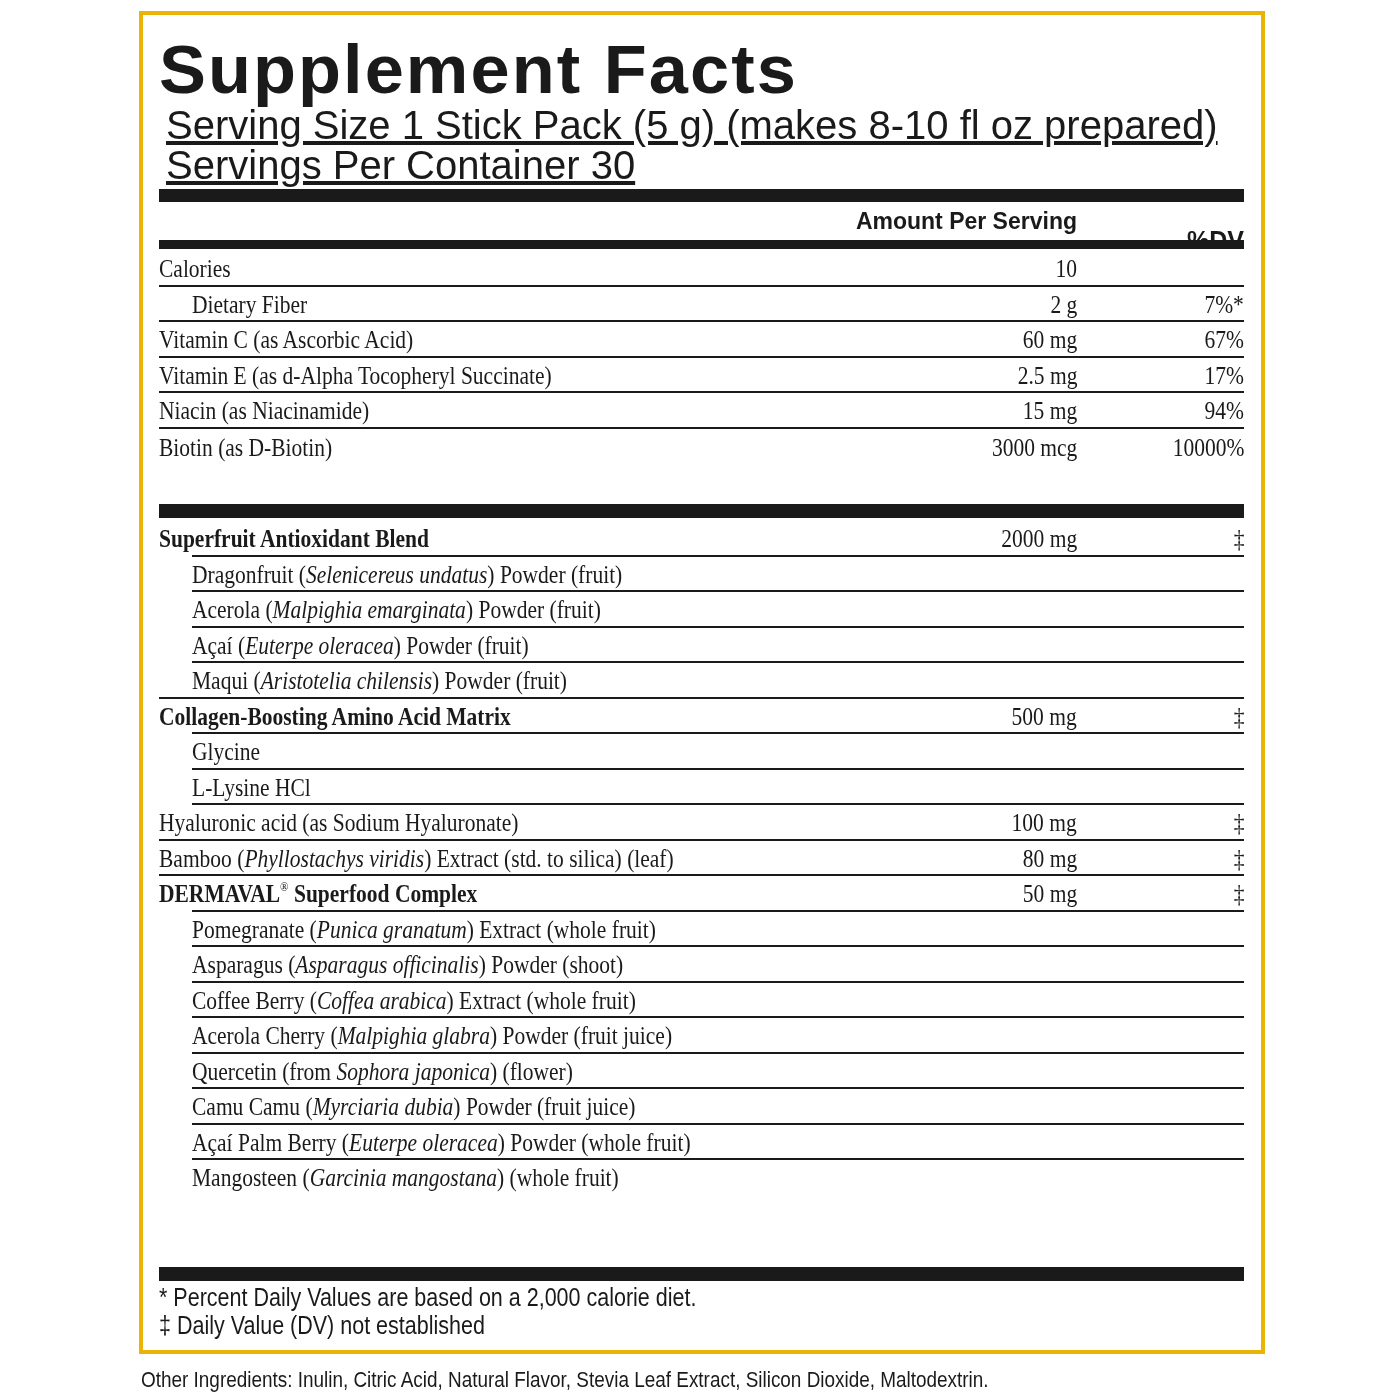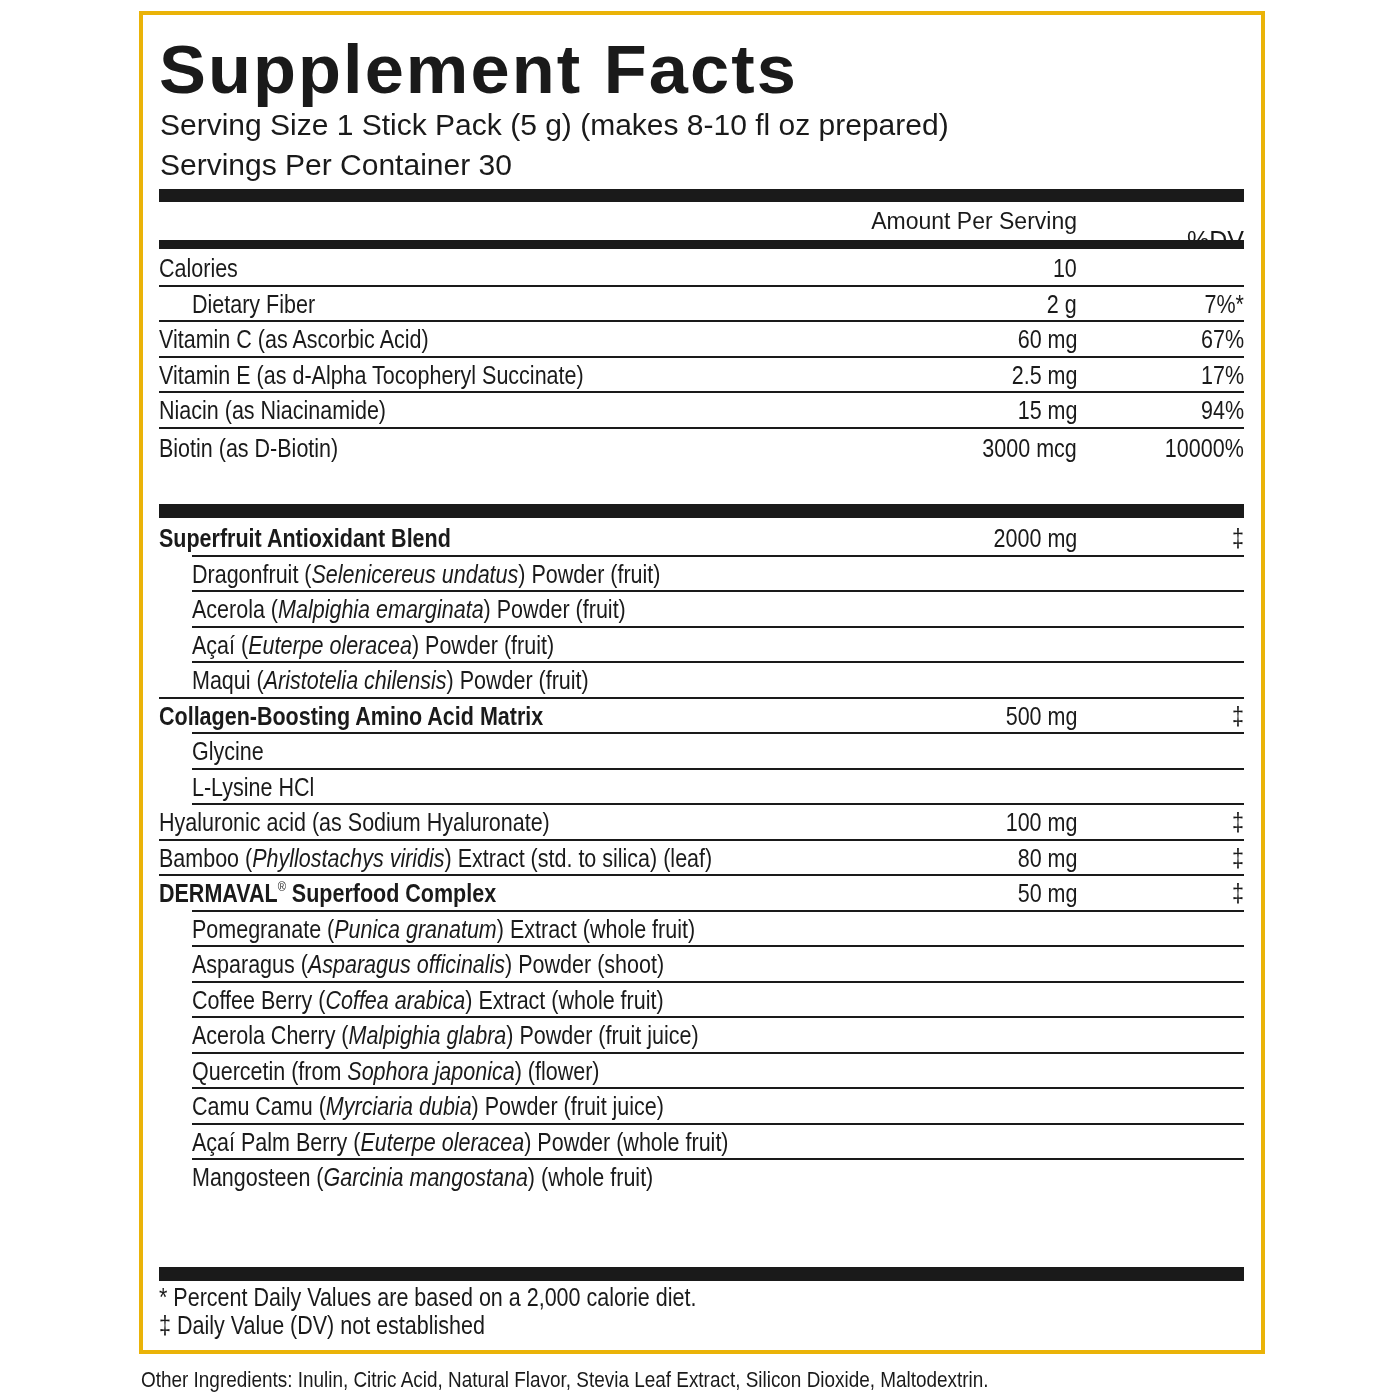--- a/index.html
+++ b/index.html
@@ -8,34 +8,34 @@
     position: absolute; left: 139px; top: 11px; width: 1118px; height: 1335px;
     border: 4px solid #eab308; background: #fff;
   }
   .inner { position: absolute; left: 16px; right: 17px; top: 0; }
   .title {
     font-family: "Liberation Sans", sans-serif; font-weight: bold;
     font-size: 69px; letter-spacing: 2px; line-height: 1; position: absolute; top: 20px; left: 0;
     transform: scaleX(1.02); transform-origin: left;
   }
   .serving {
-    font-family: "Liberation Sans", sans-serif; font-size: 30px; line-height: 40px;
-    position: absolute; left: 1px; top: 90px; white-space: nowrap;
+    font-family: "Liberation Sans", sans-serif; font-size: 40px; line-height: 40px;
+    position: absolute; left: 7px; top: 90px; white-space: nowrap; text-decoration: underline;
   }
   .bar { position: absolute; left: 0; right: 0; background: #1a1a1a; }
   .hdr {
     position: absolute; left: 0; right: 0; top: 193px; height: 36px;
-    font-family: "Liberation Sans", sans-serif; font-weight: normal; font-size: 23px;
+    font-family: "Liberation Sans", sans-serif; font-weight: bold; font-size: 23px;
   }
   .hdr .amt { position: absolute; right: 167px; top: 0; }
   .hdr .dv { position: absolute; right: 0; top: 18px; font-size: 25px; }
   .rows { position: absolute; left: 0; right: 0; }
   .row {
     position: relative; height: 35.5px; box-sizing: border-box;
-    font-family: Liberation Sans, sans-serif; font-size: 25px; line-height: 35px;
+    font-family: Liberation Serif, serif; font-size: 25px; line-height: 35px;
     white-space: nowrap;
   }
   .row .name { position: absolute; left: 0; top: 0; transform: scaleX(0.86); transform-origin: left; }
   .row.sub .name { left: 33px; }
   .row.bold .name { font-weight: bold; }
   .row .amt { position: absolute; right: 167px; top: 0; transform: scaleX(0.86); transform-origin: right; }
   .row .dv { position: absolute; right: 0; top: 0; transform: scaleX(0.86); transform-origin: right; }
   .rule { position: absolute; bottom: 0; height: 2px; background: #1a1a1a; right: 0; left: 0; }
   .rule.ind { left: 33px; }
   sup { font-size: 13px; vertical-align: top; line-height: 22px; font-weight: normal; }

